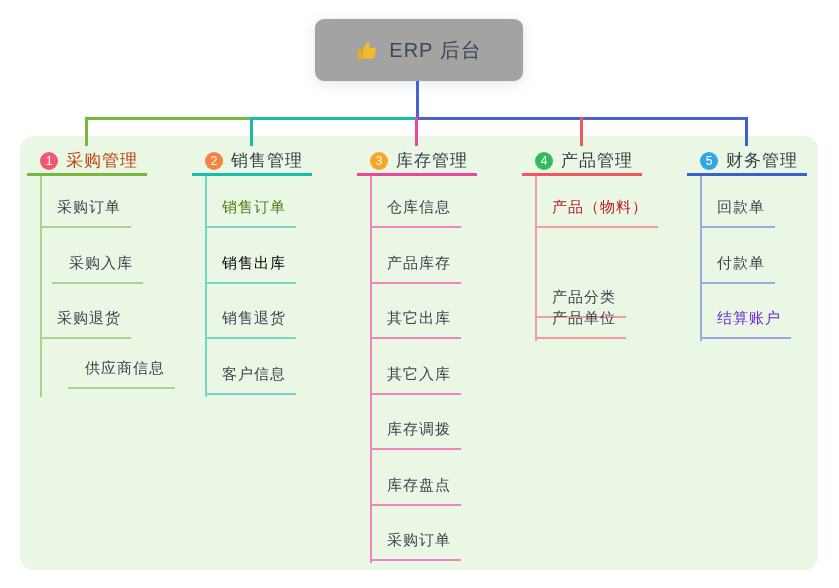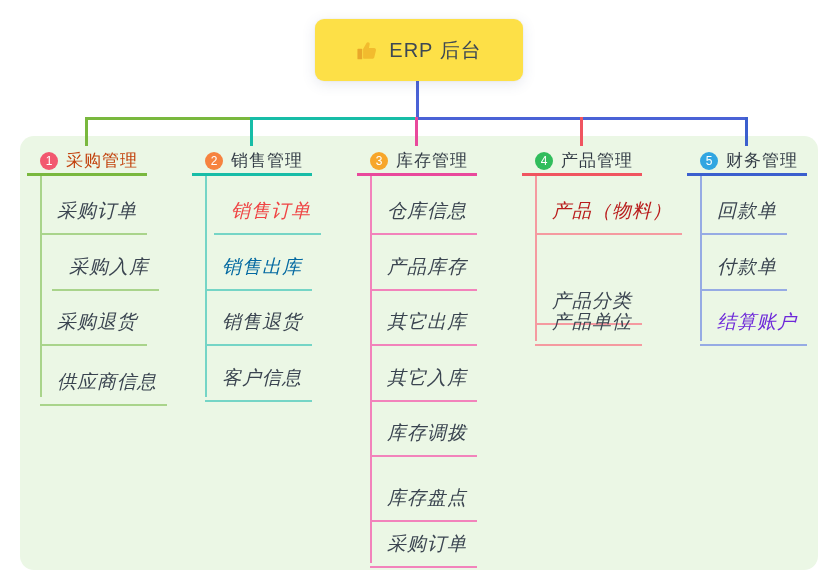--- a/index.html
+++ b/index.html
@@ -1,32 +1,32 @@
 <!DOCTYPE html>
 <html><head>
 <meta charset="utf-8">
 <style>
   html,body{margin:0;padding:0;background:#ffffff;}
   body{width:839px;height:588px;overflow:hidden;font-family:"Liberation Sans","DejaVu Sans",sans-serif;}
   #stage{position:relative;width:839px;height:588px;background:#ffffff;}
   .panel{position:absolute;left:20px;top:136px;width:798px;height:434px;background:#ebf7e5;border-radius:14px;}
-  .root-card{position:absolute;left:315px;top:19px;width:208px;height:62px;background:#fde047;border-radius:9px;
+  .root-card{position:absolute;left:315px;top:19px;width:208px;height:62px;background:#a3a3a3;border-radius:9px;
     box-shadow:0 3px 14px rgba(60,80,120,0.13), 0 0 0 1px rgba(0,0,0,0.02);
     display:flex;align-items:center;justify-content:center;gap:10px;z-index:3;}
   .root-label{font-size:20px;color:#3d4854;letter-spacing:1px;}
   .thumb{width:23px;height:23px;display:block;}
   .hline,.vline{position:absolute;z-index:1;}
   .branch-header{position:absolute;display:flex;align-items:center;gap:8px;z-index:2;}
   .badge{width:18px;height:18px;border-radius:50%;color:#ffffff;font-size:12px;line-height:18px;text-align:center;flex:0 0 auto;}
   .branch-label{font-size:17px;color:#333c46;white-space:nowrap;letter-spacing:1px;}
   .underline{position:absolute;height:3px;z-index:2;}
   .trunk{position:absolute;width:2px;z-index:1;}
   .child{position:absolute;z-index:2;}
-  .child span{display:inline-block;font-size:19px;color:#3a4450;white-space:nowrap;
-    padding:0 10px 9px 17px;border-bottom:2px solid transparent;letter-spacing:1px;font-style:italic;}
+  .child span{display:inline-block;font-size:15px;color:#3a4450;white-space:nowrap;
+    padding:0 10px 9px 17px;border-bottom:2px solid transparent;letter-spacing:1px;}
 </style>
 </head>
 <body>
 
 <div id="stage">
   <div class="panel"></div>
 
   <div class="root-card">
     <svg class="thumb" viewBox="0 0 24 24" aria-hidden="true">
       <path fill="#e9a82a" d="M2.2 10.2h3.6c.4 0 .7.3.7.7v9.6c0 .4-.3.7-.7.7H2.2c-.4 0-.7-.3-.7-.7v-9.6c0-.4.3-.7.7-.7z"></path>
@@ -49,43 +49,43 @@
   <div id="branches">
       <div class="branch-header" style="left: 40px; top: 149px;">
         <div class="badge" style="background: rgb(242, 88, 111);">1</div>
         <div class="branch-label" style="color: #c2410c;">采购管理</div>
       </div>
       <div class="underline" style="left: 27px; top: 173px; width: 120px; background: rgb(121, 184, 62);"></div>
       <div class="trunk" style="left: 40px; top: 176px; height: 220.5px; background: rgb(169, 212, 139);"></div>
       <div class="child" style="left: 40px; top: 198px;"><span style="border-bottom-color: rgb(169, 212, 139); color: rgb(58, 68, 80);">采购订单</span></div>
       <div class="child" style="left: 52px; top: 253.5px;"><span style="border-bottom-color: rgb(169, 212, 139); color: rgb(58, 68, 80);">采购入库</span></div>
       <div class="child" style="left: 40px; top: 309px;"><span style="border-bottom-color: rgb(169, 212, 139); color: rgb(58, 68, 80);">采购退货</span></div>
-      <div class="child" style="left: 40px; top: 369px;"><span style="border-bottom-color: rgb(169, 212, 139); color: rgb(58, 68, 80);">供应商信息</span></div>
+      <div class="child" style="left: 40px; top: 359px; padding-left: 28px;"><span style="border-bottom-color: rgb(169, 212, 139); color: rgb(58, 68, 80);">供应商信息</span></div>
       <div class="branch-header" style="left: 205px; top: 149px;">
         <div class="badge" style="background: rgb(246, 131, 63);">2</div>
         <div class="branch-label" style="color: rgb(51, 60, 70);">销售管理</div>
       </div>
       <div class="underline" style="left: 192px; top: 173px; width: 120px; background: rgb(23, 189, 167);"></div>
       <div class="trunk" style="left: 205px; top: 176px; height: 220.5px; background: rgb(117, 213, 198);"></div>
-      <div class="child" style="left: 205px; top: 198px;"><span style="border-bottom-color: rgb(117, 213, 198); color: #ef4444; margin-left: 9px;">销售订单</span></div>
-      <div class="child" style="left: 205px; top: 253.5px;"><span style="border-bottom-color: rgb(117, 213, 198); color: #0369a1;">销售出库</span></div>
+      <div class="child" style="left: 205px; top: 198px;"><span style="border-bottom-color: rgb(117, 213, 198); color: #4d7c0f;">销售订单</span></div>
+      <div class="child" style="left: 205px; top: 253.5px;"><span style="border-bottom-color: rgb(117, 213, 198); color: #000000;">销售出库</span></div>
       <div class="child" style="left: 205px; top: 309px;"><span style="border-bottom-color: rgb(117, 213, 198); color: rgb(58, 68, 80);">销售退货</span></div>
       <div class="child" style="left: 205px; top: 364.5px;"><span style="border-bottom-color: rgb(117, 213, 198); color: rgb(58, 68, 80);">客户信息</span></div>
       <div class="branch-header" style="left: 370px; top: 149px;">
         <div class="badge" style="background: rgb(247, 166, 42);">3</div>
         <div class="branch-label" style="color: rgb(51, 60, 70);">库存管理</div>
       </div>
       <div class="underline" style="left: 357px; top: 173px; width: 120px; background: rgb(233, 73, 156);"></div>
       <div class="trunk" style="left: 370px; top: 176px; height: 387px; background: rgb(242, 131, 187);"></div>
       <div class="child" style="left: 370px; top: 198px;"><span style="border-bottom-color: rgb(242, 131, 187); color: rgb(58, 68, 80);">仓库信息</span></div>
       <div class="child" style="left: 370px; top: 253.5px;"><span style="border-bottom-color: rgb(242, 131, 187); color: rgb(58, 68, 80);">产品库存</span></div>
       <div class="child" style="left: 370px; top: 309px;"><span style="border-bottom-color: rgb(242, 131, 187); color: rgb(58, 68, 80);">其它出库</span></div>
       <div class="child" style="left: 370px; top: 364.5px;"><span style="border-bottom-color: rgb(242, 131, 187); color: rgb(58, 68, 80);">其它入库</span></div>
       <div class="child" style="left: 370px; top: 420px;"><span style="border-bottom-color: rgb(242, 131, 187); color: rgb(58, 68, 80);">库存调拨</span></div>
-      <div class="child" style="left: 370px; top: 475.5px; margin-top: 9px;"><span style="border-bottom-color: rgb(242, 131, 187); color: rgb(58, 68, 80);">库存盘点</span></div>
+      <div class="child" style="left: 370px; top: 475.5px;"><span style="border-bottom-color: rgb(242, 131, 187); color: rgb(58, 68, 80);">库存盘点</span></div>
       <div class="child" style="left: 370px; top: 531px;"><span style="border-bottom-color: rgb(242, 131, 187); color: rgb(58, 68, 80);">采购订单</span></div>
       <div class="branch-header" style="left: 535px; top: 149px;">
         <div class="badge" style="background: rgb(49, 189, 92);">4</div>
         <div class="branch-label" style="color: rgb(51, 60, 70);">产品管理</div>
       </div>
       <div class="underline" style="left: 522px; top: 173px; width: 120px; background: rgb(240, 85, 96);"></div>
       <div class="trunk" style="left: 535px; top: 176px; height: 165px; background: rgb(245, 154, 160);"></div>
       <div class="child" style="left: 535px; top: 198px;"><span style="border-bottom-color: rgb(245, 154, 160); color: #b91c1c;">产品（物料）</span></div>
       <div class="child" style="left: 535px; top: 253.5px;"><span style="border-bottom-color: rgb(245, 154, 160); color: rgb(58, 68, 80); margin-top: 34px;">产品分类</span></div>
       <div class="child" style="left: 535px; top: 309px;"><span style="border-bottom-color: rgb(245, 154, 160); color: rgb(58, 68, 80);">产品单位</span></div>

